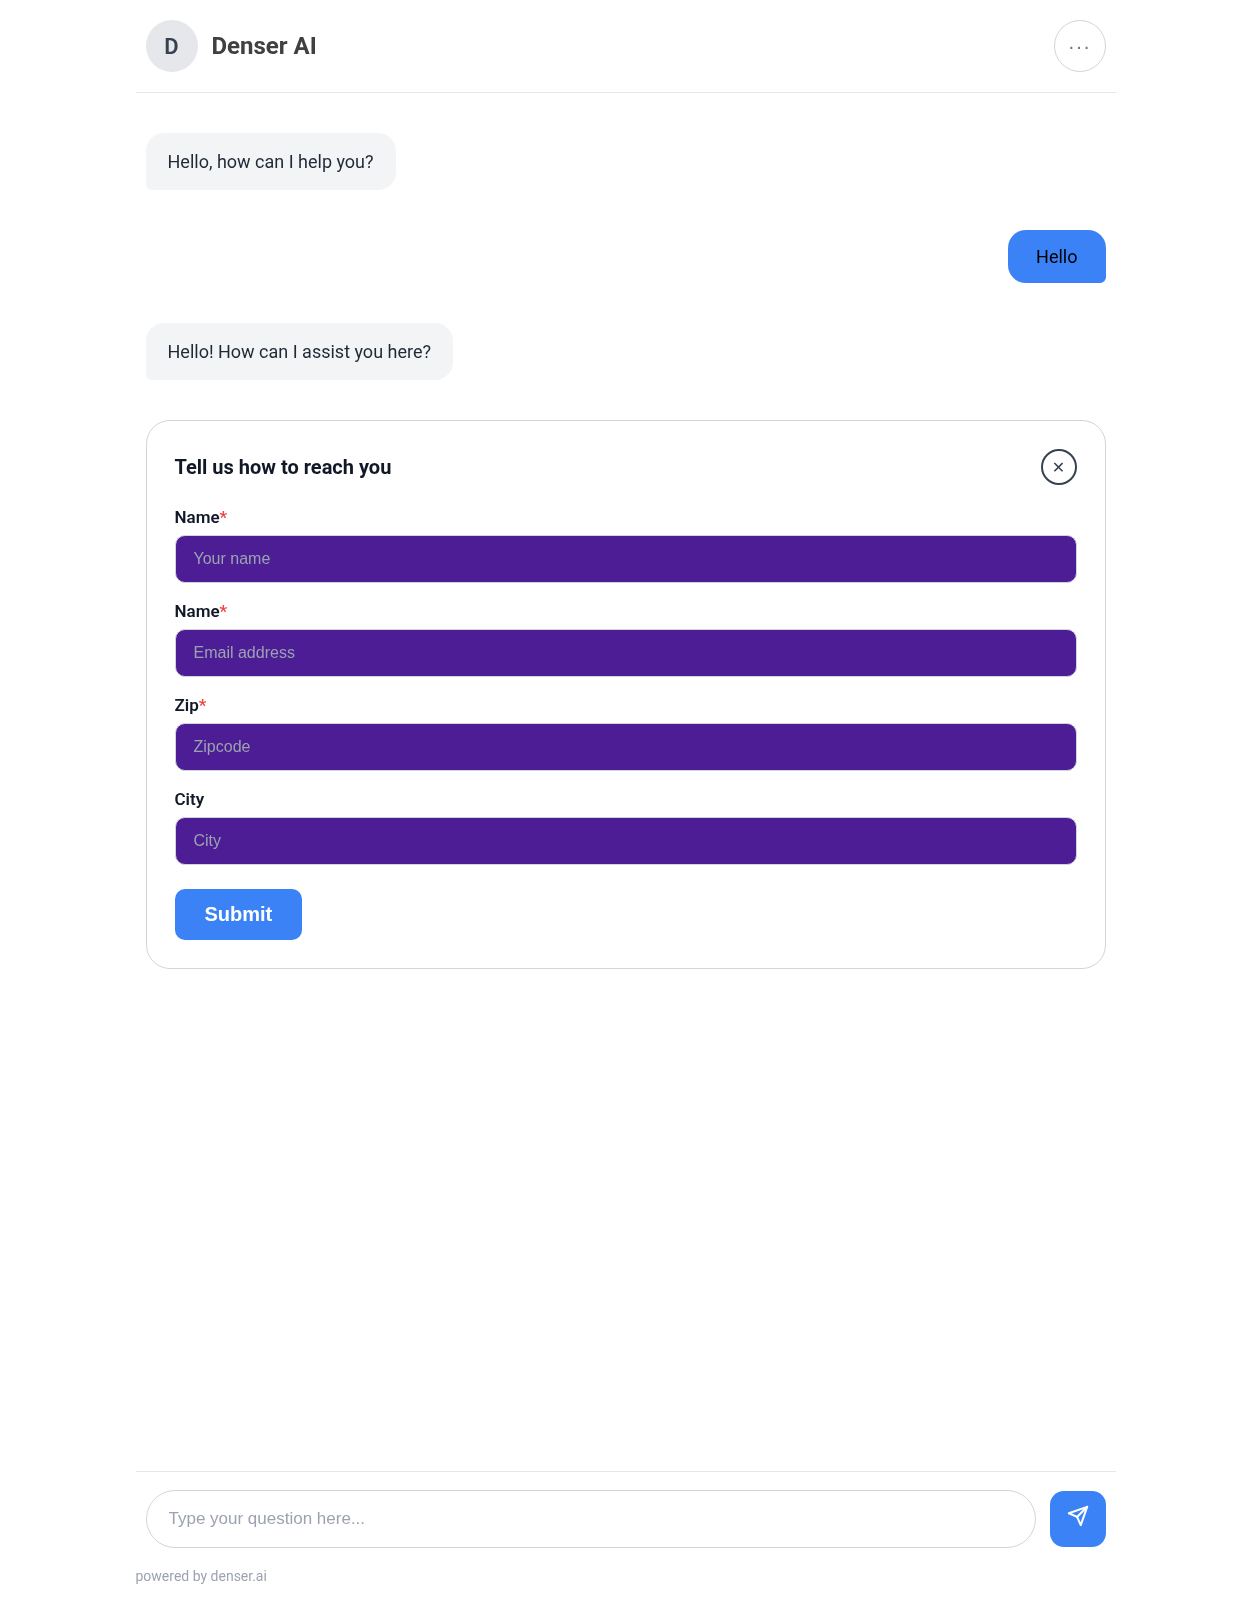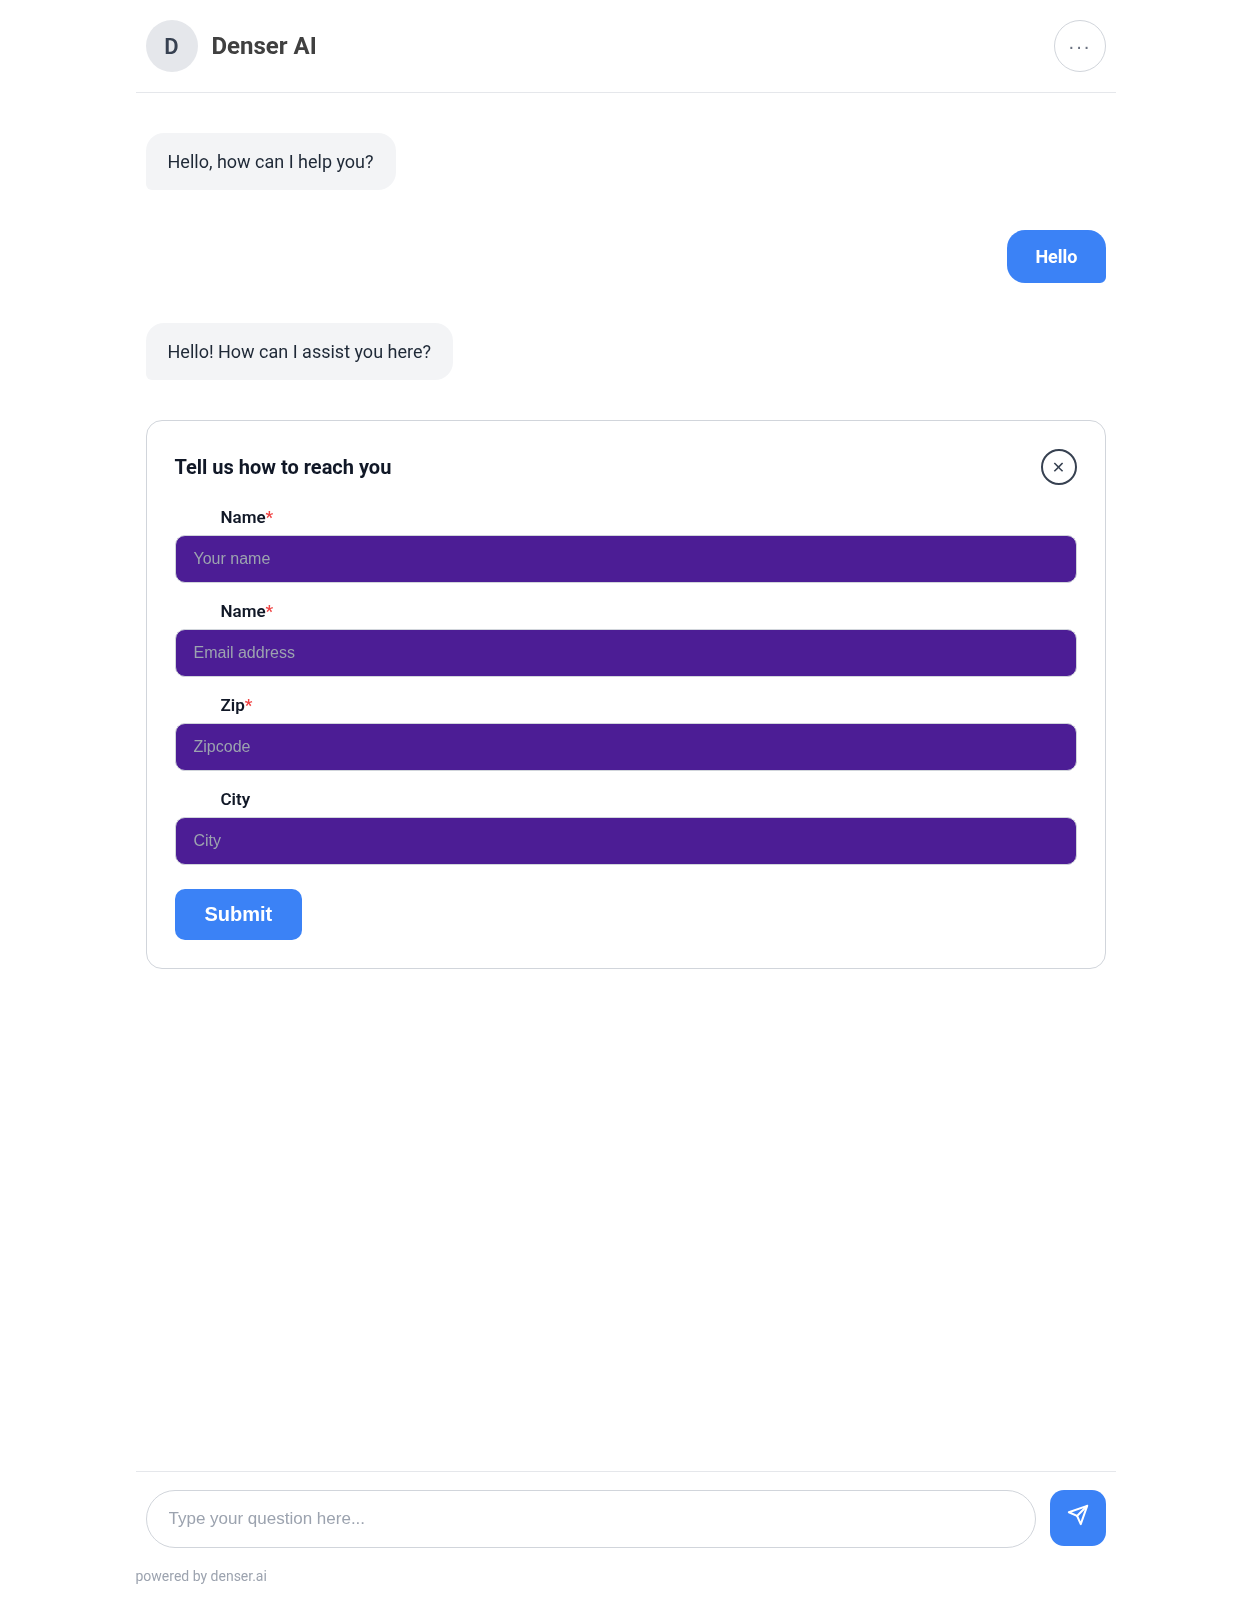--- a/index.html
+++ b/index.html
@@ -95,29 +95,29 @@
       color: #1f2937;
       align-self: flex-start;
     }
 
     .user-message {
       background: #3b82f6;
       border-radius: 18px;
       border-bottom-right-radius: 6px;
       padding: 16px 28px;
       font-size: 18px;
-      color: #ffffff;
-      font-weight: 700;
+      color: #000000;
+      font-weight: 400;
       align-self: flex-end;
     }
 
     
     .form-card {
       border: 1.5px solid #d1d5db;
-      border-radius: 16px;
+      border-radius: 24px;
       padding: 28px 28px 28px 28px;
       background: #fff;
       margin: 0 0px;
     }
 
     .form-header {
       display: flex;
       justify-content: space-between;
       align-items: center;
       margin-bottom: 22px;
@@ -146,21 +146,20 @@
     .form-group {
       margin-bottom: 18px;
     }
 
     .form-label {
       font-size: 17px;
       font-weight: 600;
       color: #111827;
       margin-bottom: 8px;
       display: block;
-      margin-left: 46px;
     }
 
     .required-star {
       color: #ef4444;
     }
 
     .form-input {
       width: 100%;
       padding: 14px 18px;
       border: 1.5px solid #d1d5db;
@@ -184,20 +183,21 @@
       font-size: 20px;
       font-weight: 600;
       cursor: pointer;
       margin-top: 6px;
     }
 
     
     .bottom-input-area {
       padding: 18px 10px 12px 10px;
       display: flex;
+      align-items: center;
       gap: 14px;
       border-top: 1px solid #e5e7eb;
     }
 
     .question-input {
       flex: 1;
       padding: 18px 22px;
       border: 1.5px solid #d1d5db;
       border-radius: 30px;
       font-size: 17px;

